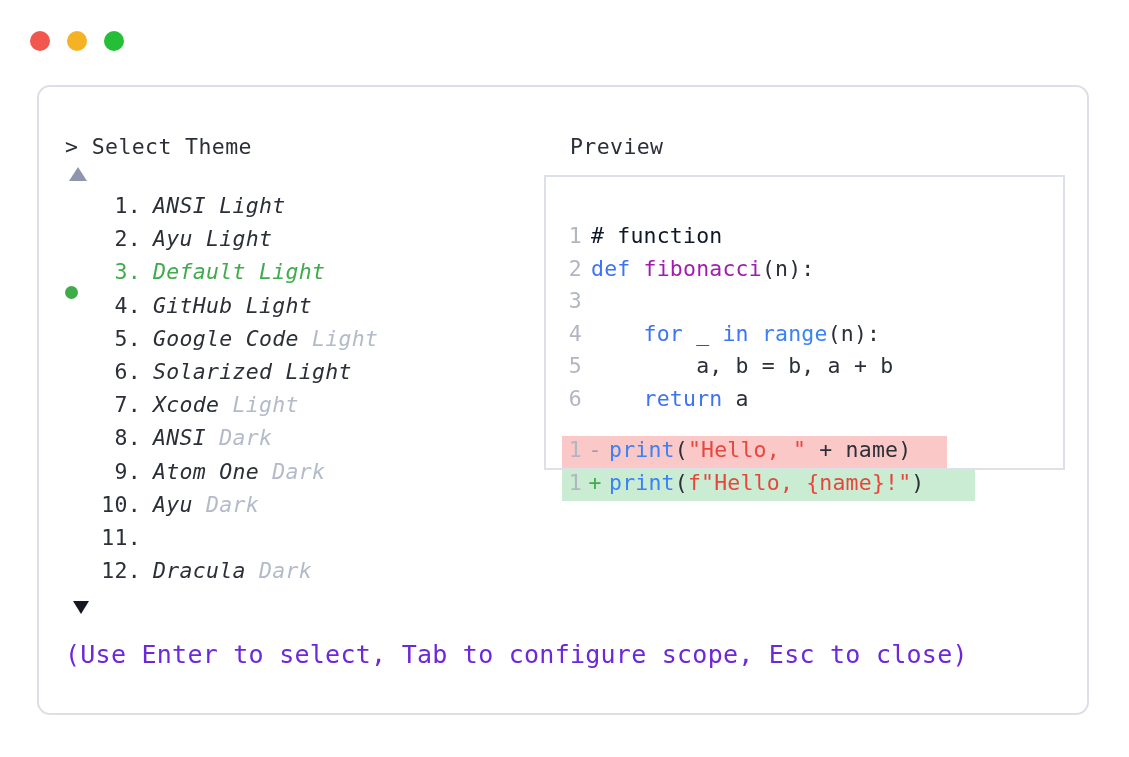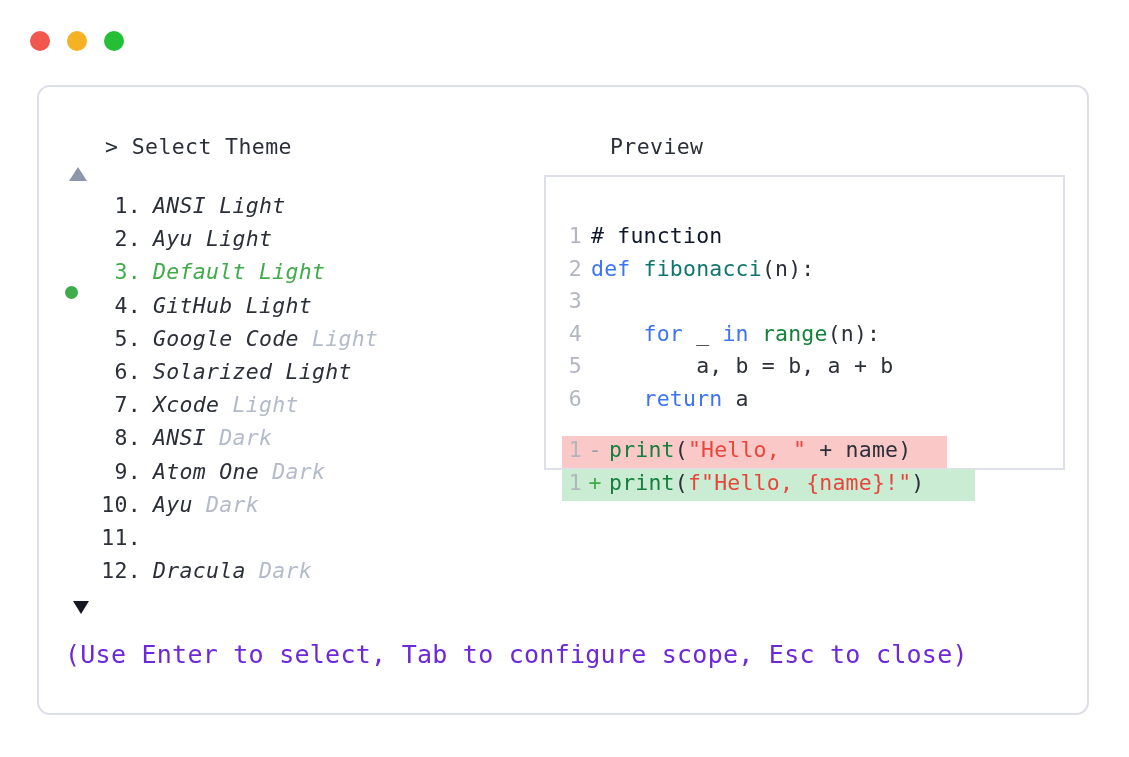--- a/index.html
+++ b/index.html
@@ -53,21 +53,20 @@
     height: 100%;
   }
 
   
   .header-row {
     position: absolute;
     left: 26px;
     top: 47px;
     right: 20px;
     height: 28px;
-    margin-left: 40px;
   }
   .prompt-header {
     position: absolute;
     left: 0;
     top: 0;
     font-size: 21.5px;
     letter-spacing: 0.4px;
     color: #2b2f38;
     white-space: pre;
   }
@@ -183,24 +182,24 @@
     width: 20px;
     flex: 0 0 20px;
     text-align: right;
     color: #b1b6c1;
   }
   .code-text { padding-left: 9px; color: #2b2f38; }
 
   
   .tok-comment  { color: #0f172a; }
   .tok-keyword  { color: #3d73f5; }
-  .tok-fn       { color: #0f766e; text-align: center; }
+  .tok-fn       { color: #a21caf; text-align: center; }
   .tok-string   { color: #e8453c; }
   .tok-plain    { color: #2b2f38; }
-  .tok-builtin  { color: #15803d; }
+  .tok-builtin  { color: #3b82f6; }
 
   
   .diff-block { margin-top: 19px; }
   .diff-line { position: relative; }
   .diff-line .diff-bg {
     position: absolute;
     left: 0;
     top: -1px;
     height: 32px;
     z-index: 0;

